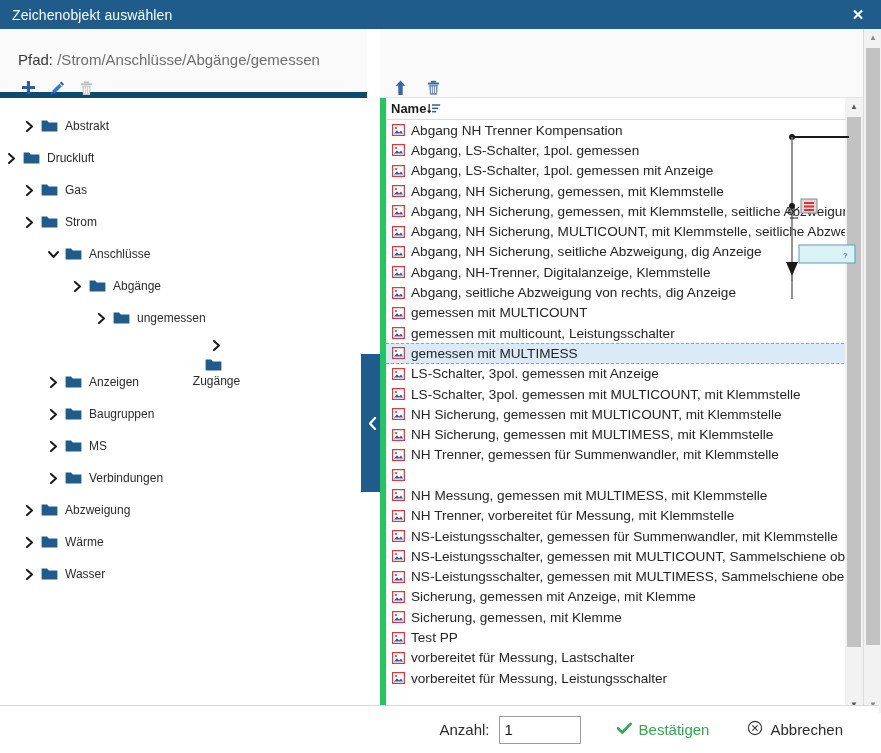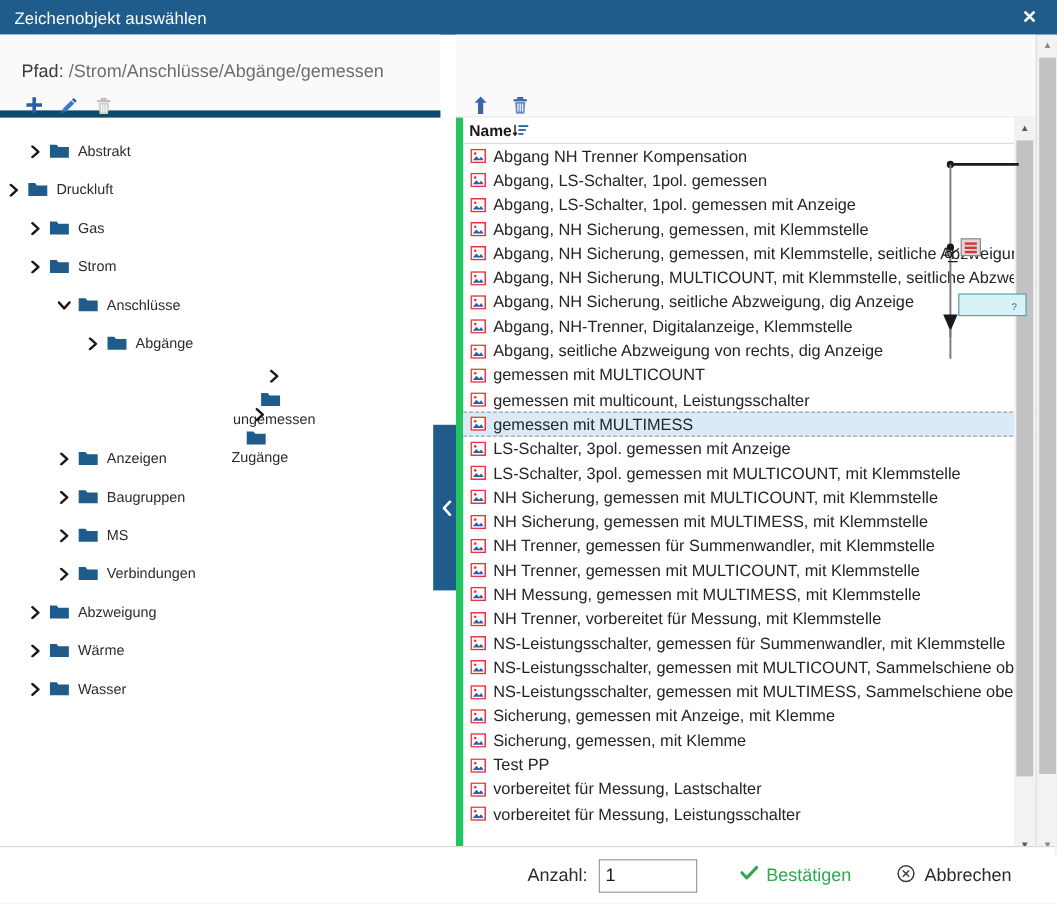--- a/index.html
+++ b/index.html
@@ -379,21 +379,21 @@
                 <path d="M2 1l5 4.5L2 10" stroke="#1a1a1a" stroke-width="2" fill="none" stroke-linecap="round" stroke-linejoin="round"></path>
               </svg>
             </span>
             <span class="folder-ico">
               <svg width="17" height="14" viewBox="0 0 17 14">
                 <path d="M0.6 1.6h5.6l1.5 1.9h8.7v8.9H0.6z" fill="#1F5C8B"></path>
               </svg>
             </span>
             <span class="tree-label">Abgänge</span>
           </div>
-          <div class="tree-row" style="padding-left: 90px; flex-direction: column;">
+          <div class="tree-row" style="padding-left: 90px;">
             <span class="tree-chevron">
               <svg width="9" height="11" viewBox="0 0 9 11">
                 <path d="M2 1l5 4.5L2 10" stroke="#1a1a1a" stroke-width="2" fill="none" stroke-linecap="round" stroke-linejoin="round"></path>
               </svg>
             </span>
             <span class="folder-ico">
               <svg width="17" height="14" viewBox="0 0 17 14">
                 <path d="M0.6 1.6h5.6l1.5 1.9h8.7v8.9H0.6z" fill="#1F5C8B"></path>
               </svg>
             </span>
@@ -715,21 +715,20 @@
               <span>NH Trenner, gemessen für Summenwandler, mit Klemmstelle</span>
             </div>
             <div class="list-row">
               <span class="row-ico">
                 <svg width="13" height="12" viewBox="0 0 13 12">
                   <rect x="0.6" y="0.6" width="11.8" height="10.8" fill="#ffffff" stroke="#E8343C" stroke-width="1.3"></rect>
                   <circle cx="4" cy="4" r="1.1" fill="#E8343C"></circle>
                   <path d="M2 9.6l3-3.4 2.2 2.3 1.8-1.9 2 3z" fill="#2B5EA7"></path>
                 </svg>
               </span>
-              <span>NH Trenner, gemessen mit MULTICOUNT, mit Klemmstelle</span>
             </div>
             <div class="list-row">
               <span class="row-ico">
                 <svg width="13" height="12" viewBox="0 0 13 12">
                   <rect x="0.6" y="0.6" width="11.8" height="10.8" fill="#ffffff" stroke="#E8343C" stroke-width="1.3"></rect>
                   <circle cx="4" cy="4" r="1.1" fill="#E8343C"></circle>
                   <path d="M2 9.6l3-3.4 2.2 2.3 1.8-1.9 2 3z" fill="#2B5EA7"></path>
                 </svg>
               </span>
               <span>NH Messung, gemessen mit MULTIMESS, mit Klemmstelle</span>

